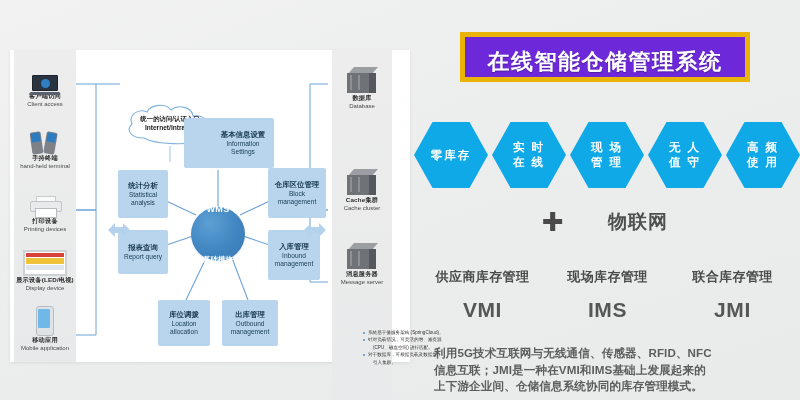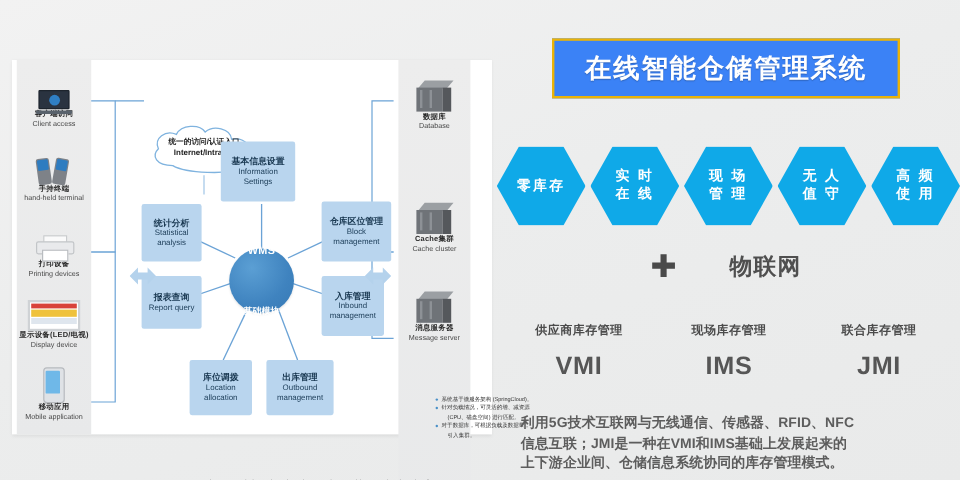--- a/index.html
+++ b/index.html
@@ -103,22 +103,22 @@
 
   .bul-en{position:absolute;left:115px;top:332px;width:290px;}
   .bul-en li{font-size:6.1px;color:#2c2c2c;line-height:9.4px;list-style:none;position:relative;padding-left:6px;}
   .bul-en li:before{content:"";position:absolute;left:0;top:4px;width:2.4px;height:2.4px;background:#4a90c8;border-radius:50%;}
 
   
   .right{position:absolute;left:410px;top:0;width:390px;height:400px;}
 
   .titlebar{
     position:absolute;left:50px;top:32px;width:290px;height:50px;
-    background:#3b82f6;border:2px solid #eab308;box-sizing:border-box;
-    display:flex;align-items:center;justify-content:center;
+    background:#6d28d9;border:5px solid #eab308;box-sizing:border-box;
+    display:flex;align-items:flex-end;justify-content:center;
   }
   .titlebar span{
     font-size:22px;font-weight:bold;color:#ffffff;letter-spacing:1.5px;
     text-shadow:0 1px 1px rgba(0,0,0,.25);
   }
 
   .hexrow{position:absolute;left:0;top:122px;width:390px;height:68px;}
   .hex{
     position:absolute;width:74px;height:66px;
     background:#0fa9e8;
@@ -127,21 +127,21 @@
   }
   .hex span{font-size:11.5px;font-weight:bold;color:#fff;line-height:15px;letter-spacing:2px;}
 
   .plusrow{position:absolute;left:0;top:205px;width:390px;height:34px;
     display:flex;align-items:center;justify-content:center;gap:44px;}
   .plusrow .w{font-size:19px;font-weight:bold;color:#4f4f4f;letter-spacing:1px;}
   .plusrow .p{font-size:26px;font-weight:bold;color:#4a4a4a;line-height:22px;}
 
   .colrow{position:absolute;left:10px;top:268px;width:375px;display:flex;}
   .colrow .col{flex:1;text-align:center;}
-  .colrow .cn{font-size:10px;font-weight:bold;color:#4b4b4b;letter-spacing:.4px;}
+  .colrow .cn{font-size:13px;font-weight:bold;color:#4b4b4b;letter-spacing:.4px;}
   .colrow .ab{font-size:21px;font-weight:bold;color:#565656;margin-top:12px;letter-spacing:.6px;}
 
   .para{position:absolute;left:24px;top:345px;width:350px;font-weight:bold;}
   .para p{margin:0;font-size:11.6px;color:#5d5d5d;line-height:16.5px;letter-spacing:.1px;}
 </style>
 </head>
 <body>
 
 <div class="page">
 
@@ -289,21 +289,21 @@
       </div>
       <div class="cn">消息服务器</div>
       <div class="en">Message server</div>
     </div>
 
     <div class="hub">
       <div class="t1">WMS</div>
       <div class="t2">基础模块</div>
     </div>
 
-    <div class="mod" style="left:174px;top:68px;width:62px;height:50px;">
+    <div class="mod" style="left:174px;top:68px;width:62px;height:50px;padding-left:28px;">
       <div class="cn">基本信息设置</div>
       <div class="en">Information</div>
       <div class="en">Settings</div>
     </div>
 
     <div class="mod" style="left:108px;top:120px;width:50px;height:48px;">
       <div class="cn">统计分析</div>
       <div class="en">Statistical</div>
       <div class="en">analysis</div>
     </div>

